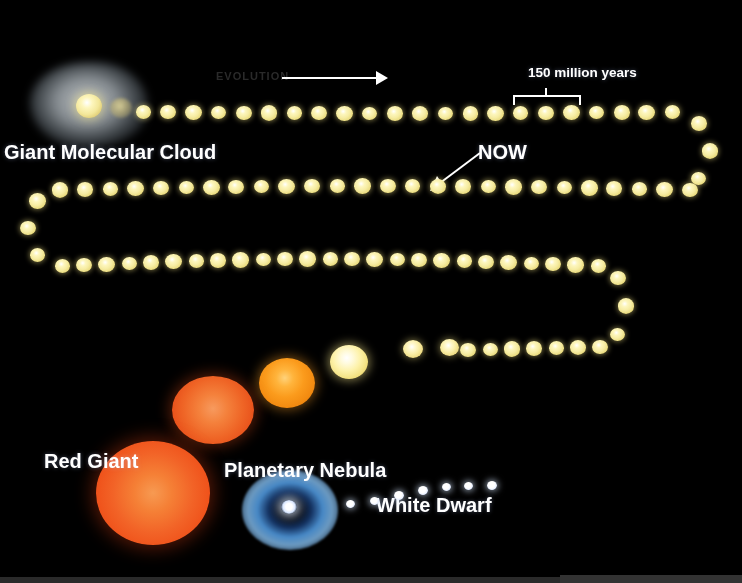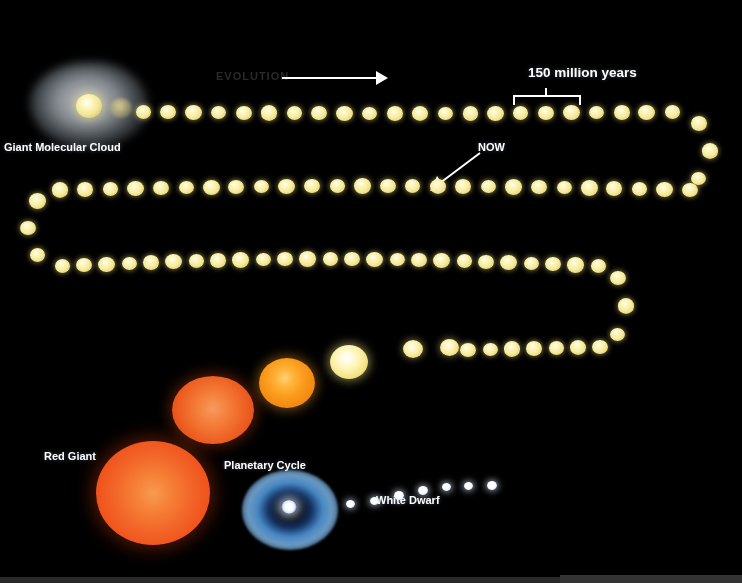--- a/index.html
+++ b/index.html
@@ -27,21 +27,21 @@
     font-size: 20px;
     font-weight: bold;
     letter-spacing: 0.3px;
     text-shadow: 0 0 3px rgba(255,255,255,0.35);
   }
 
   
   .label {
     position: absolute;
     color: #ffffff;
-    font-size: 11px;
+    font-size: 20px;
     font-weight: bold;
     white-space: nowrap;
     text-shadow: 0 0 4px rgba(180,200,255,0.35);
   }
   .label.small { font-size: 13.5px; }
 
   .faint-label {
     position: absolute;
     color: #2a2a2a;
     font-size: 11px;
@@ -234,21 +234,21 @@
   <div class="sphere yellowish" style="left:403px; top:340px; width:20px; height:18px;"></div>
   <div class="sphere pale" style="left:330px; top:345px; width:38px; height:34px;"></div>
   <div class="sphere orange" style="left:259px; top:358px; width:56px; height:50px;"></div>
   <div class="sphere redgiant-small" style="left:172px; top:376px; width:82px; height:68px;"></div>
 
   <div class="sphere redgiant-big" style="left:96px; top:441px; width:114px; height:104px;"></div>
   <div class="label" style="left:44px; top:428px;margin-top:22px;">Red Giant</div>
 
   <div id="pn"></div>
   <div id="pn-core"></div>
-  <div class="label" style="left:224px; top:459px;">Planetary Cycle</div>
+  <div class="label" style="left:224px; top:459px;">Planetary Nebula</div>
 
   <div class="label" style="left:376px; top:494px;">White Dwarf</div>
 
   <div id="dot-layer">
       <div class="ms-dot" style="left: 135.5px; top: 105.25px; width: 15px; height: 13.5px;"></div>
       <div class="ms-dot" style="left: 160.24px; top: 105.024px; width: 15.9px; height: 14.4px;"></div>
       <div class="ms-dot" style="left: 184.981px; top: 104.792px; width: 16.8px; height: 15.3px;"></div>
       <div class="ms-dot" style="left: 211.071px; top: 105.901px; width: 15px; height: 13.5px;"></div>
       <div class="ms-dot" style="left: 235.812px; top: 105.645px; width: 15.9px; height: 14.4px;"></div>
       <div class="ms-dot" style="left: 260.552px; top: 105.37px; width: 16.8px; height: 15.3px;"></div>

